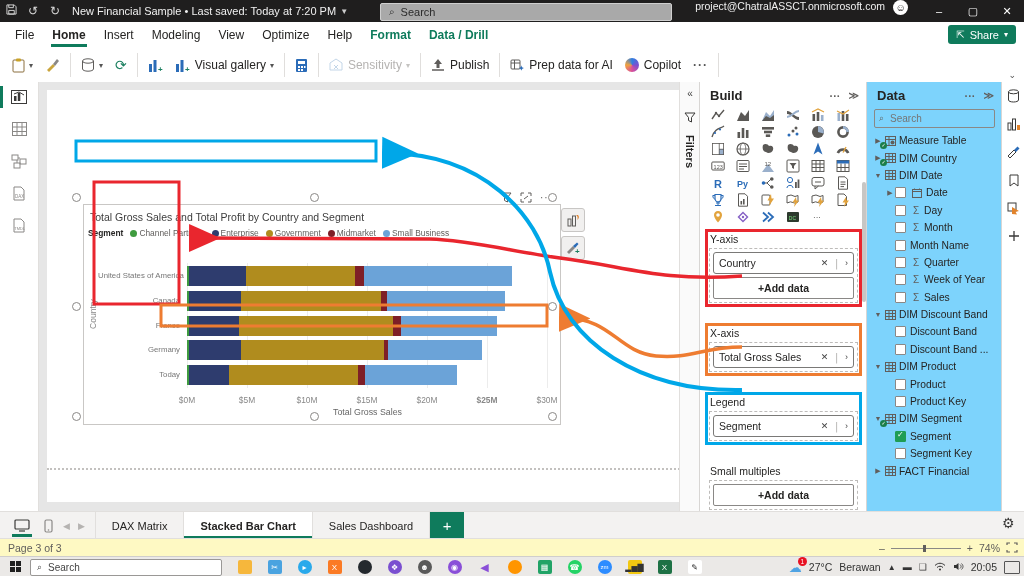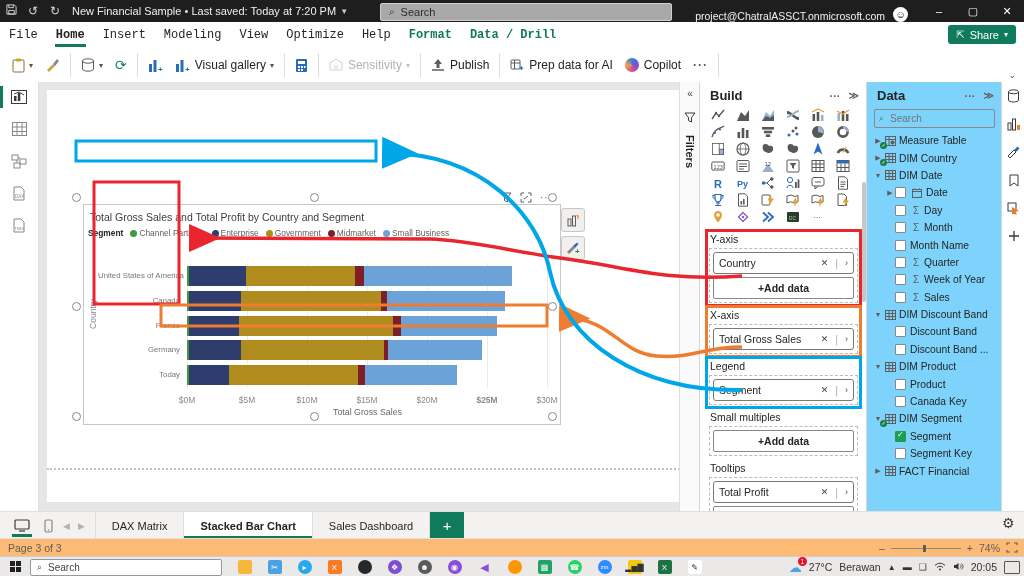--- a/index.html
+++ b/index.html
@@ -8,21 +8,21 @@
        -webkit-font-smoothing:antialiased;}
   
   #titlebar{position:absolute;left:0;top:0;width:1024px;height:22px;background:#1f1e1e;
             display:flex;align-items:center;color:#e8e8e8;font-size:11px;}
   #titlebar .tb-ic{width:22px;text-align:center;color:#d8d8d8;font-size:12px;cursor:pointer;}
   #tb-title{margin-left:6px;white-space:nowrap;color:#f0f0f0;}
   #tb-caret{margin-left:4px;font-size:8px;color:#ccc;}
   #tb-search{position:absolute;left:380px;top:3px;width:290px;height:16px;background:#a9a9a9;
              border:1px solid #cfcfcf;border-radius:2px;display:flex;align-items:center;color:#2b2b2b;}
   #tb-search .mag{margin:0 6px 0 8px;font-size:10px;}
-  #tb-right{position:absolute;right:0;top:0;height:22px;display:flex;align-items:flex-end;}
+  #tb-right{position:absolute;right:0;top:0;height:22px;display:flex;align-items:flex-start;}
   #tb-account{font-size:10.5px;color:#f0f0f0;margin-right:8px;}
   #tb-avatar{width:15px;height:15px;border-radius:50%;background:#fff;color:#1f1e1e;
              font-size:10px;line-height:15px;text-align:center;margin-right:14px;}
   .winbtn{width:34px;height:22px;text-align:center;line-height:22px;color:#fff;font-size:11px;cursor:pointer;}
   
   #menubar{position:absolute;left:0;top:22px;width:1024px;height:26px;background:#fff;
            display:flex;align-items:stretch;font-size:12px;color:#252423;}
   .menu-item{padding:0 9px;display:flex;align-items:center;cursor:pointer;position:relative;}
   .menu-item.active{font-weight:bold;}
   .menu-item.active::after{content:"";position:absolute;left:8px;right:8px;bottom:1px;height:3px;background:#0f7b5c;}
@@ -82,21 +82,21 @@
   #filters-strip .fs-funnel{margin-top:10px;}
   #filters-strip .fs-lbl{writing-mode:vertical-rl;margin-top:8px;font-size:11px;font-weight:bold;}
   
   #build-pane{position:absolute;left:699px;top:0;width:167px;height:429px;background:#fff;border-left:1px solid #d8d6d4;overflow:hidden;}
   .pane-hdr{display:flex;align-items:center;padding:6px 8px 2px 10px;font-size:13px;font-weight:bold;color:#252423;}
   .pane-hdr .ph-more{margin-left:auto;color:#605e5c;font-size:11px;cursor:pointer;}
   .pane-hdr .ph-col{margin-left:8px;color:#605e5c;font-size:10px;cursor:pointer;}
   #gallery{display:grid;grid-template-columns:repeat(6,1fr);gap:1px 2px;margin:2px 10px 6px 9px;}
   .gal-ic{width:18px;height:16px;display:flex;align-items:center;justify-content:center;cursor:pointer;border-radius:2px;}
   #wells{padding:2px 9px 0 9px;}
-  .well{margin-bottom:6px;position:relative;}
+  .well{margin-bottom:24px;position:relative;}
   .well-label{font-size:10.5px;color:#252423;margin:0 0 3px 1px;}
   .well-body{border:1px dashed #bdbbb9;padding:3px;}
   .pill{height:20px;border:1px solid #7a7977;border-radius:3px;background:#fff;display:flex;align-items:center;
         font-size:10.5px;color:#252423;padding:0 5px;margin-bottom:3px;cursor:pointer;}
   .pill:last-child{margin-bottom:0;}
   .pill .pill-x{margin-left:auto;font-size:9px;color:#444;cursor:pointer;}
   .pill .pill-bar{margin:0 4px;color:#b5b3b1;}
   .pill .pill-gt{font-size:9px;color:#444;cursor:pointer;}
   .add-data{height:20px;border:1px solid #8a8886;border-radius:2px;background:#fff;display:flex;align-items:center;
         justify-content:center;font-size:10.5px;font-weight:bold;color:#252423;cursor:pointer;}
@@ -126,21 +126,21 @@
   .view-ic.active::after{content:"";position:absolute;left:-2px;right:-2px;bottom:2px;height:3px;background:#0f7b5c;}
   #page-arrows{display:flex;align-items:center;gap:8px;color:#b5b3b1;font-size:9px;margin:0 10px;}
   .page-tab{display:flex;align-items:center;padding:0 16px;font-size:11px;color:#252423;background:#f3f2f1;
             border-right:1px solid #e1dfdd;cursor:pointer;position:relative;}
   .page-tab:first-of-type{border-left:1px solid #e1dfdd;}
   .page-tab.active{background:#fff;font-weight:bold;}
   .page-tab.active::after{content:"";position:absolute;left:0;right:0;bottom:0;height:3px;background:#0f7b5c;}
   #new-page{width:34px;background:#0f7b5c;color:#fff;display:flex;align-items:center;justify-content:center;
             font-size:15px;cursor:pointer;}
   
-  #statusbar{position:absolute;left:0;top:538px;width:1024px;height:18px;background:#fdba74;border-top:1px solid #e1dfdd;
+  #statusbar{position:absolute;left:0;top:538px;width:1024px;height:18px;background:#fef9c3;border-top:1px solid #e1dfdd;
              font-size:10.5px;color:#605e5c;display:flex;align-items:center;}
   #sb-page{margin-left:8px;}
   #sb-zoom{position:absolute;right:6px;display:flex;align-items:center;gap:6px;}
   #sb-track{position:relative;width:70px;height:1px;background:#8a8886;}
   #sb-thumb{position:absolute;left:32px;top:-3px;width:3px;height:7px;background:#605e5c;}
   #sb-fit{cursor:pointer;}
   
   #gear{position:absolute;left:1002px;top:515px;font-size:14px;color:#3b3a39;cursor:pointer;z-index:8;}
   
   #taskbar{position:absolute;left:0;top:556px;width:1024px;height:20px;background:#ebe9e7;border-top:1px solid #d0cecc;
@@ -188,21 +188,21 @@
     <div id="tb-right">
       <span id="tb-account">project@ChatralASSCT.onmicrosoft.com</span>
       <span id="tb-avatar">☺</span>
       <span class="winbtn">–</span>
       <span class="winbtn">▢</span>
       <span class="winbtn">✕</span>
     </div>
   </div>
 
   <div id="menubar">
-    <div id="menu-items" style="display:flex;font-family:Liberation Mono, monospace;">
+    <div id="menu-items" style="display:flex;padding-left:6px;">
         <div class="menu-item">File</div>
         <div class="menu-item active">Home</div>
         <div class="menu-item">Insert</div>
         <div class="menu-item">Modeling</div>
         <div class="menu-item">View</div>
         <div class="menu-item">Optimize</div>
         <div class="menu-item">Help</div>
         <div class="menu-item accent">Format</div>
         <div class="menu-item accent">Data / Drill</div>
       </div>
@@ -925,21 +925,21 @@
             <span>DIM Product</span>
           </div>
           <div class="tree-row" style="padding-left: 18px;">
             <span class="tr-chev"></span>
             <span class="tr-cb"></span>
             <span>Product</span>
           </div>
           <div class="tree-row" style="padding-left: 18px;">
             <span class="tr-chev"></span>
             <span class="tr-cb"></span>
-            <span>Canada Key</span>
+            <span>Product Key</span>
           </div>
           <div class="tree-row" style="padding-left: 6px;">
             <span class="tr-chev">▼</span>
             <span class="tr-ic">
               <svg width="11" height="10" viewBox="0 0 11 10">
                 <rect x="0.5" y="0.5" width="10" height="9" fill="none" stroke="#605e5c"></rect>
                 <path d="M0.5 3.5 H10.5 M0.5 6.5 H10.5 M4 0.5 V9.5 M7.5 0.5 V9.5" stroke="#605e5c"></path>
               </svg>
               <span class="badge">✓</span>
             </span>

